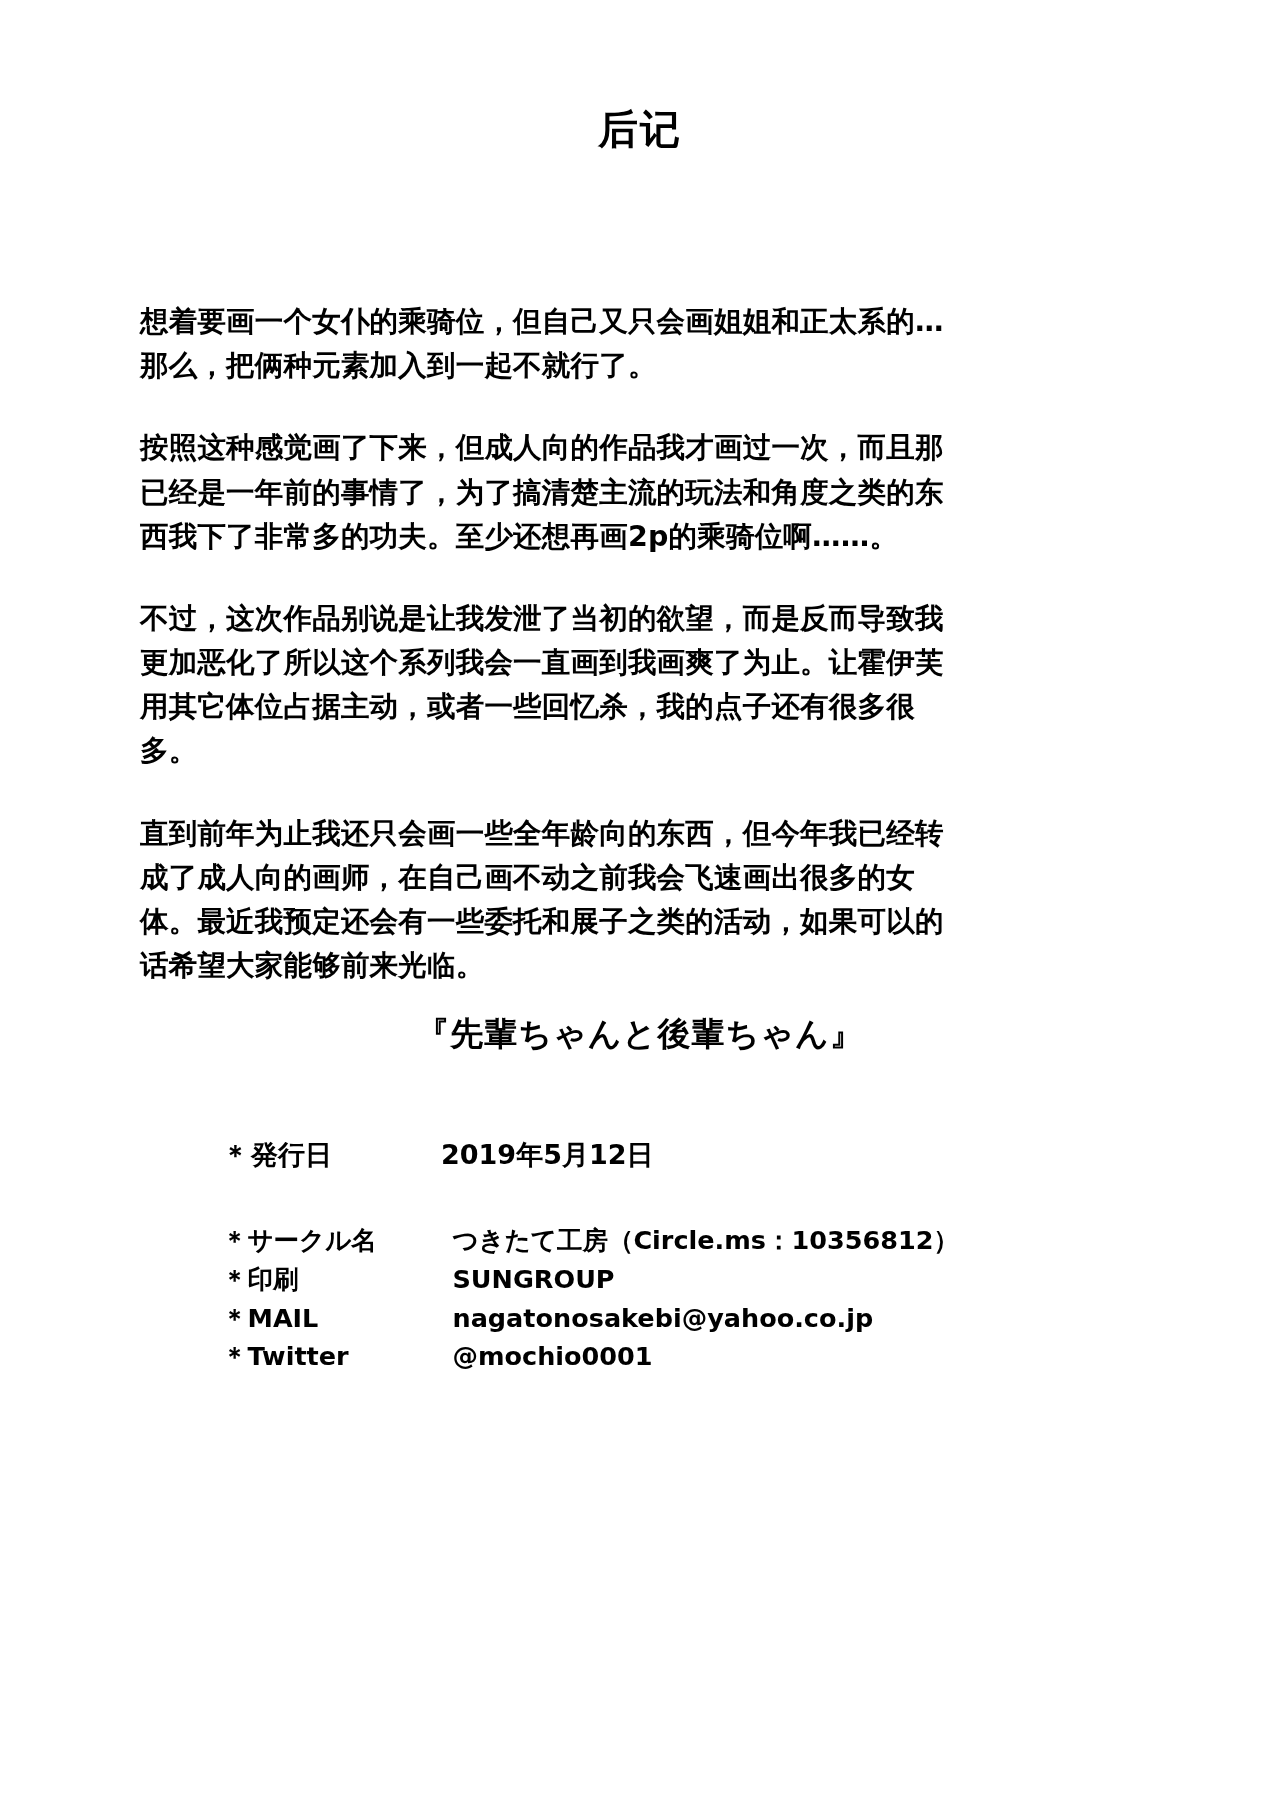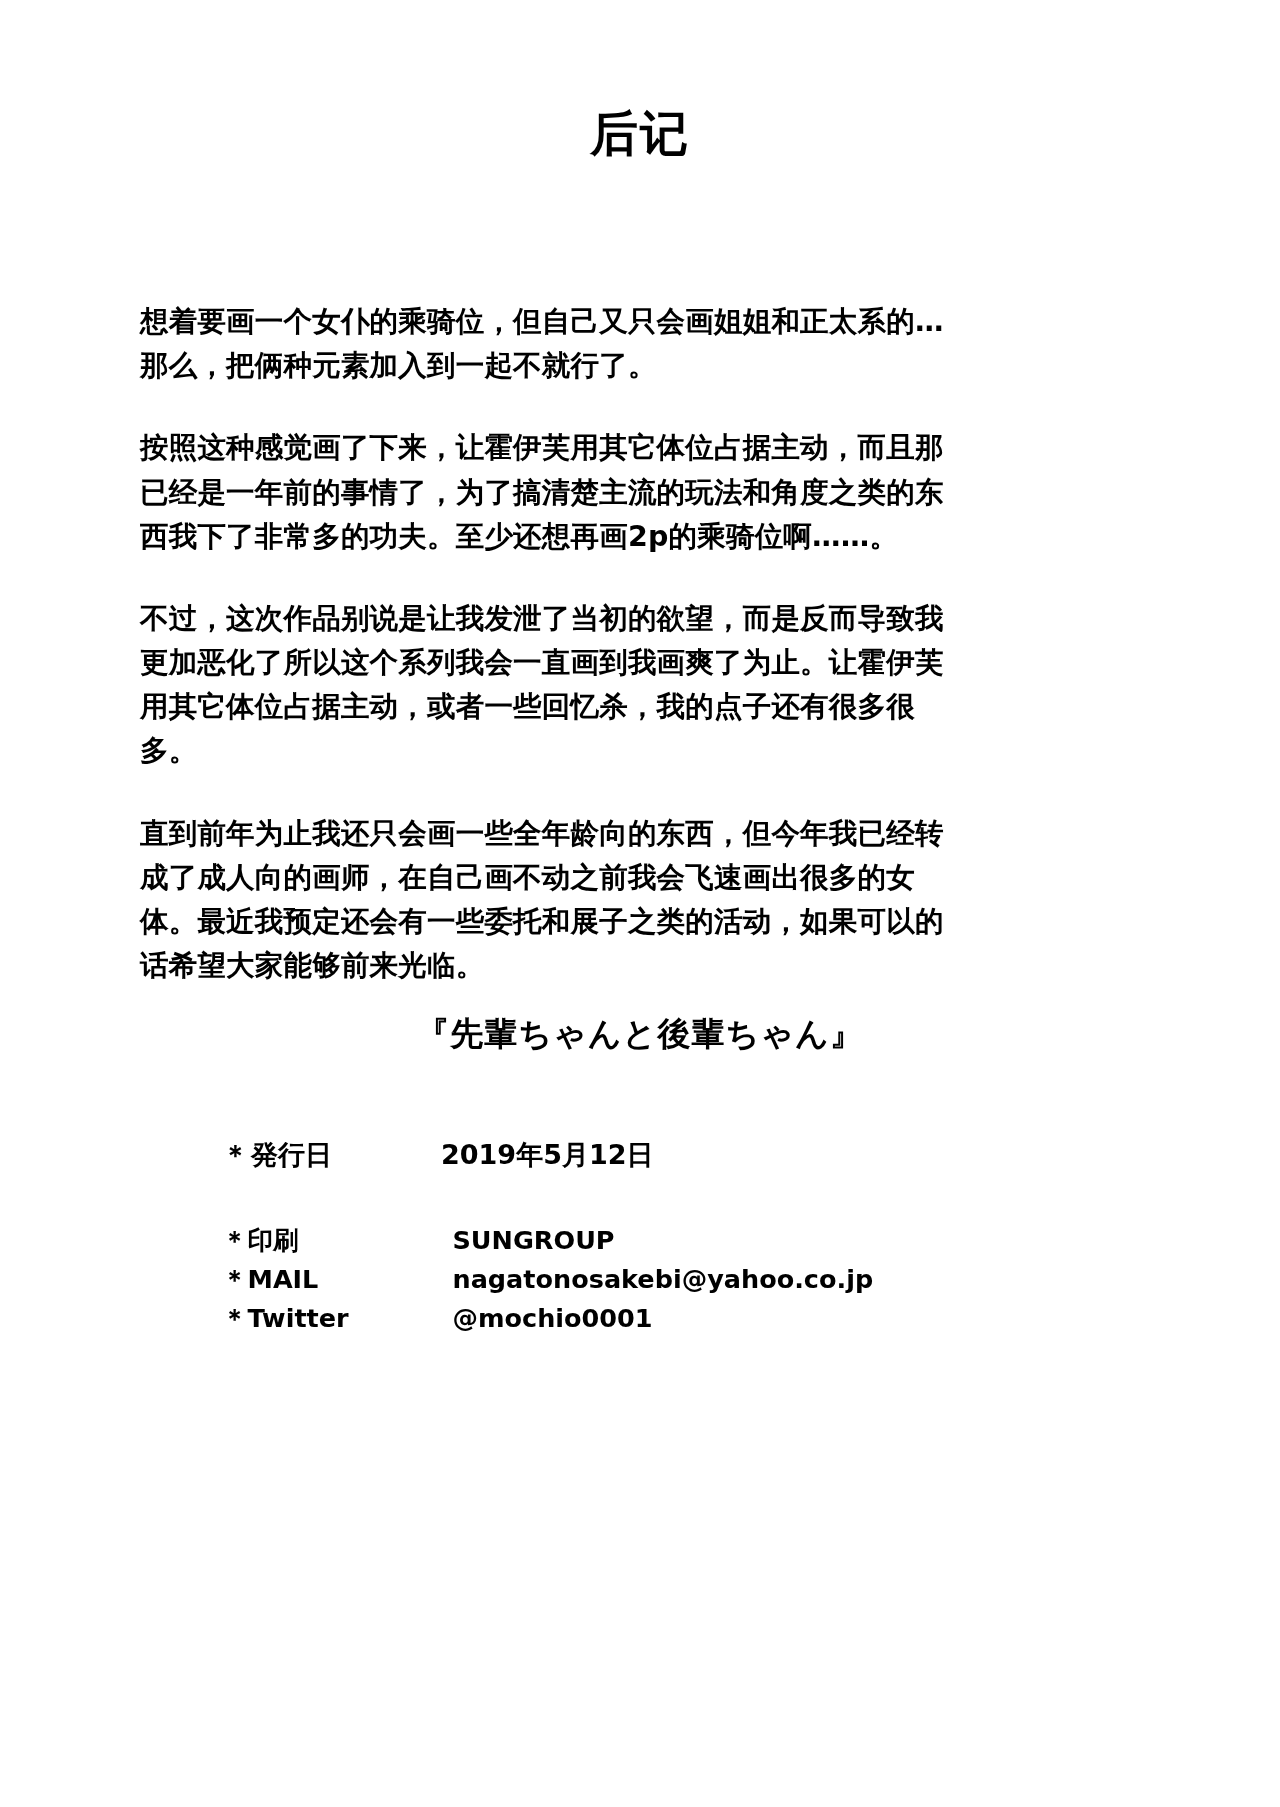--- a/index.html
+++ b/index.html
@@ -21,21 +21,21 @@
     background: #ffffff;
   }
 
   
   .doc-title {
     position: absolute;
     top: 108px;
     left: 0;
     width: 1280px;
     text-align: center;
-    font-size: 48px;
+    font-size: 40px;
     font-weight: bold;
     letter-spacing: 2px;
     line-height: 1.05;
   }
 
   
   .afterword {
     position: absolute;
     top: 300px;
     left: 140px;
@@ -96,33 +96,34 @@
 </style>
 </head>
 <body>
 
 <div class="page">
 
   <div class="doc-title">后记</div>
 
   <div class="afterword">
     <p>想着要画一个女仆的乘骑位，但自己又只会画姐姐和正太系的…那么，把俩种元素加入到一起不就行了。</p>
-    <p>按照这种感觉画了下来，让霍伊芙用其它体位占据主动，而且那已经是一年前的事情了，为了搞清楚主流的玩法和角度之类的东西我下了非常多的功夫。至少还想再画2p的乘骑位啊……。</p>
+    <p>按照这种感觉画了下来，但成人向的作品我才画过一次，而且那已经是一年前的事情了，为了搞清楚主流的玩法和角度之类的东西我下了非常多的功夫。至少还想再画2p的乘骑位啊……。</p>
     <p>不过，这次作品别说是让我发泄了当初的欲望，而是反而导致我更加恶化了所以这个系列我会一直画到我画爽了为止。让霍伊芙用其它体位占据主动，或者一些回忆杀，我的点子还有很多很多。</p>
     <p>直到前年为止我还只会画一些全年龄向的东西，但今年我已经转成了成人向的画师，在自己画不动之前我会飞速画出很多的女体。最近我预定还会有一些委托和展子之类的活动，如果可以的话希望大家能够前来光临。</p>
   </div>
 
   <div class="colophon">
 
     <div class="work-title">『先輩ちゃんと後輩ちゃん』</div>
 
     <div class="pubdate"><span class="star">＊</span><span class="label">発行日</span><span>2019年5月12日</span></div>
 
     <div class="credits">
 
+      <span class="credit-row"><span class="star">＊</span><span class="c-label">サークル名</span><span class="c-value">つきたて工房（Circle.ms：10356812）</span></span>
 
 
       <span class="credit-row"><span class="star">＊</span><span class="c-label">印刷</span><span class="c-value">SUNGROUP</span></span>
 
       <span class="credit-row"><span class="star">＊</span><span class="c-label">MAIL</span><span class="c-value">nagatonosakebi@yahoo.co.jp</span></span>
 
       <span class="credit-row"><span class="star">＊</span><span class="c-label">Twitter</span><span class="c-value">@mochio0001</span></span>
 
 
     </div>

